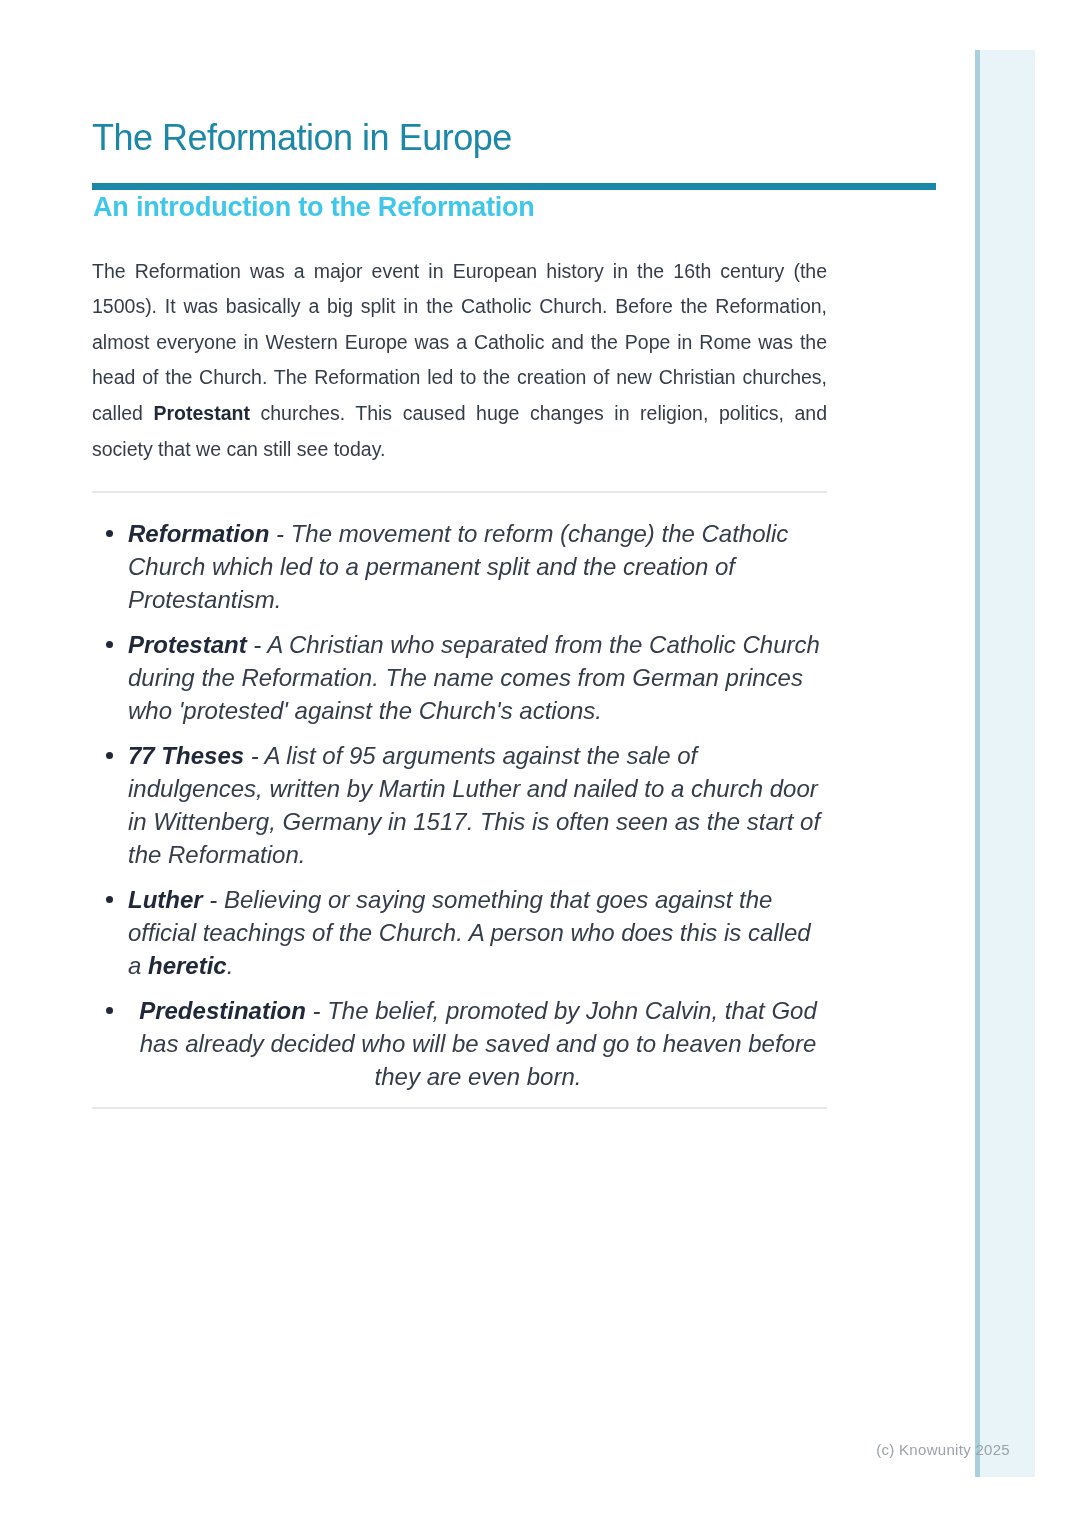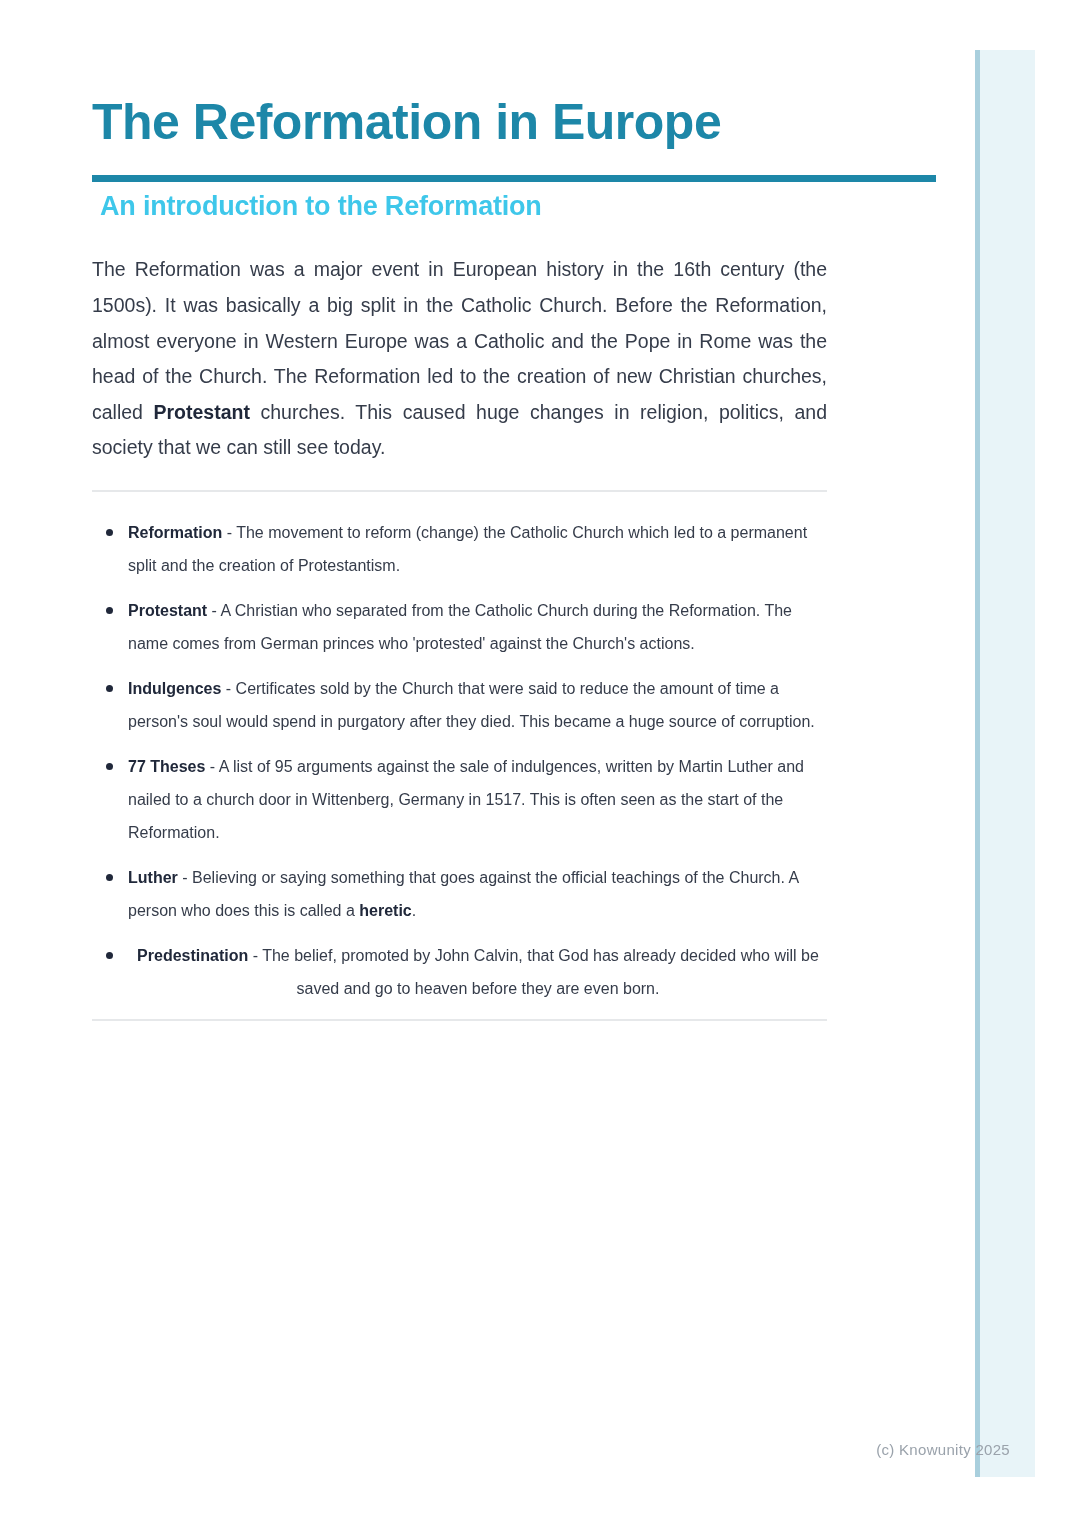--- a/index.html
+++ b/index.html
@@ -32,33 +32,33 @@
     z-index: 3;
     white-space: nowrap;
   }
   .content {
     position: absolute;
     left: 92px; top: 0;
     width: 844px;
     z-index: 2;
   }
   h1.doc-title {
-    margin: 0; padding-top: 94px;
-    font-size: 50px; line-height: 1.12;
-    font-weight: 700;
+    margin: 0; padding-top: 118px;
+    font-size: 36px; line-height: 1.12;
+    font-weight: 400;
     letter-spacing: -0.5px;
     color: var(--title-teal, #1D87A8);
   }
   .title-underline {
     width: 844px; height: 7px;
     margin-top: 25px;
     background: var(--title-teal, #1D87A8);
   }
   h2.section-heading {
-    margin: 8px;
+    margin: 1px;
     font-size: 27px; line-height: 1.2;
     font-weight: 700;
     letter-spacing: -0.2px;
     color: var(--heading-cyan, #3EC7EA);
   }
   .h-intro   { margin-top: 50px; }
   .h-terms   { margin-top: 39px; }
   .h-causes  { margin-top: 38px; }
   p.intro-paragraph {
     width: 735px;
@@ -78,24 +78,25 @@
   .divider-2 { margin-top: 14px; }
   ul.terms-list {
     list-style: none;
     margin: 24px 0 0 0; padding: 0;
     width: 736px;
   }
   ul.terms-list li {
     position: relative;
     padding-left: 36px;
     width: 700px;
-    font-size: 16px;
+    font-size: 24px;
     line-height: 33px;
     color: var(--body-text, #353C4A);
     margin-bottom: 12px;
+    font-style: italic;
   }
   ul.terms-list li:last-child { margin-bottom: 0; text-align: center; }
   .bullet-dot {
     position: absolute;
     left: 14px; top: 13px;
     width: 7px; height: 7px;
     border-radius: 50%;
     background: var(--bold-text, #20283A);
   }
   .b { font-weight: 700; color: var(--bold-text, #20283A); }
@@ -116,21 +117,20 @@
     <h2 class="section-heading h-intro">An introduction to the Reformation</h2>
 
     <p class="intro-paragraph"><span>The Reformation was a major event in European history in the 16th century (the 1500s). It was basically a big split in the Catholic Church. Before the Reformation, almost everyone in Western Europe was a Catholic and the Pope in Rome was the head of the Church. The Reformation led to the creation of new Christian churches, called </span><span class="b">Protestant</span><span> churches. This caused huge changes in religion, politics, and society that we can still see today.</span></p>
 
     <hr class="divider divider-1">
 
 
     <ul class="terms-list">
         <li><span class="bullet-dot"></span><span class="b">Reformation</span><span> - The movement to reform (change) the Catholic Church which led to a permanent split and the creation of Protestantism.</span></li>
         <li><span class="bullet-dot"></span><span class="b">Protestant</span><span> - A Christian who separated from the Catholic Church during the Reformation. The name comes from German princes who 'protested' against the Church's actions.</span></li>
-        <li><span class="bullet-dot"></span><span class="b">Indulgences</span><span> - Certificates sold by the Church that were said to reduce the amount of time a person's soul would spend in purgatory after they died. This became a huge source of corruption.</span></li>
         <li><span class="bullet-dot"></span><span class="b">77 Theses</span><span> - A list of 95 arguments against the sale of indulgences, written by Martin Luther and nailed to a church door in Wittenberg, Germany in 1517. This is often seen as the start of the Reformation.</span></li>
         <li><span class="bullet-dot"></span><span class="b">Luther</span><span> - Believing or saying something that goes against the official teachings of the Church. A person who does this is called a </span><span class="b">heretic</span><span>.</span></li>
         <li><span class="bullet-dot"></span><span class="b">Predestination</span><span> - The belief, promoted by John Calvin, that God has already decided who will be saved and go to heaven before they are even born.</span></li>
       </ul>
 
     <hr class="divider divider-2">
 
 
   </div>
 

